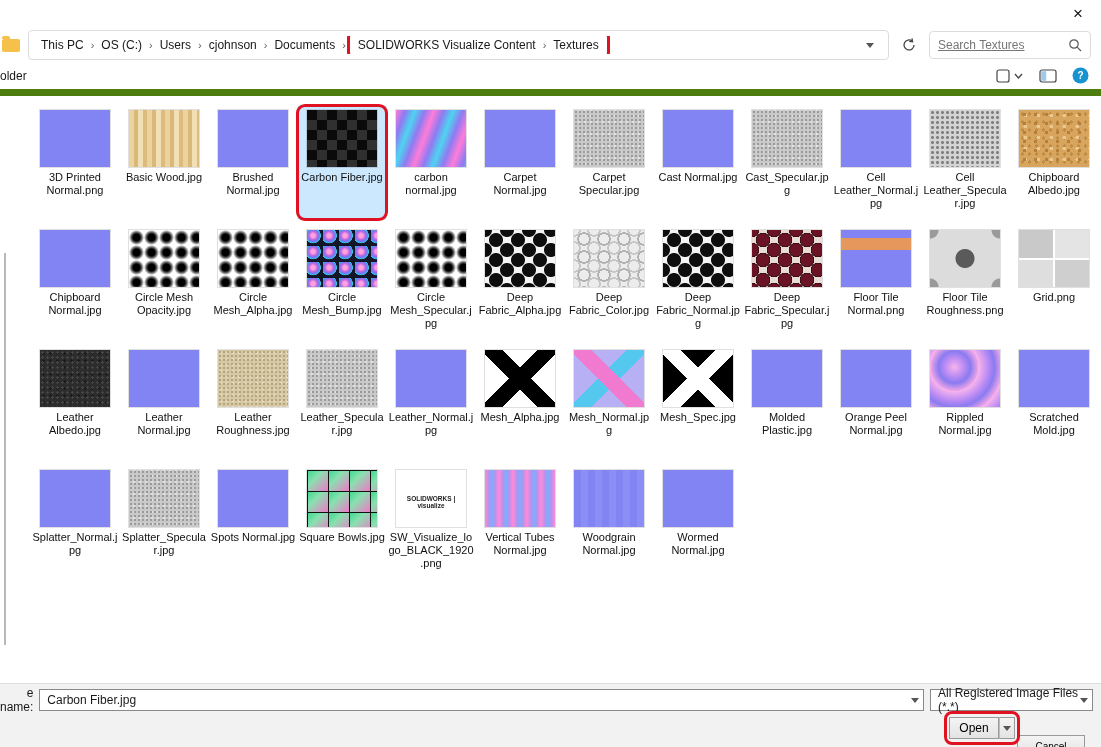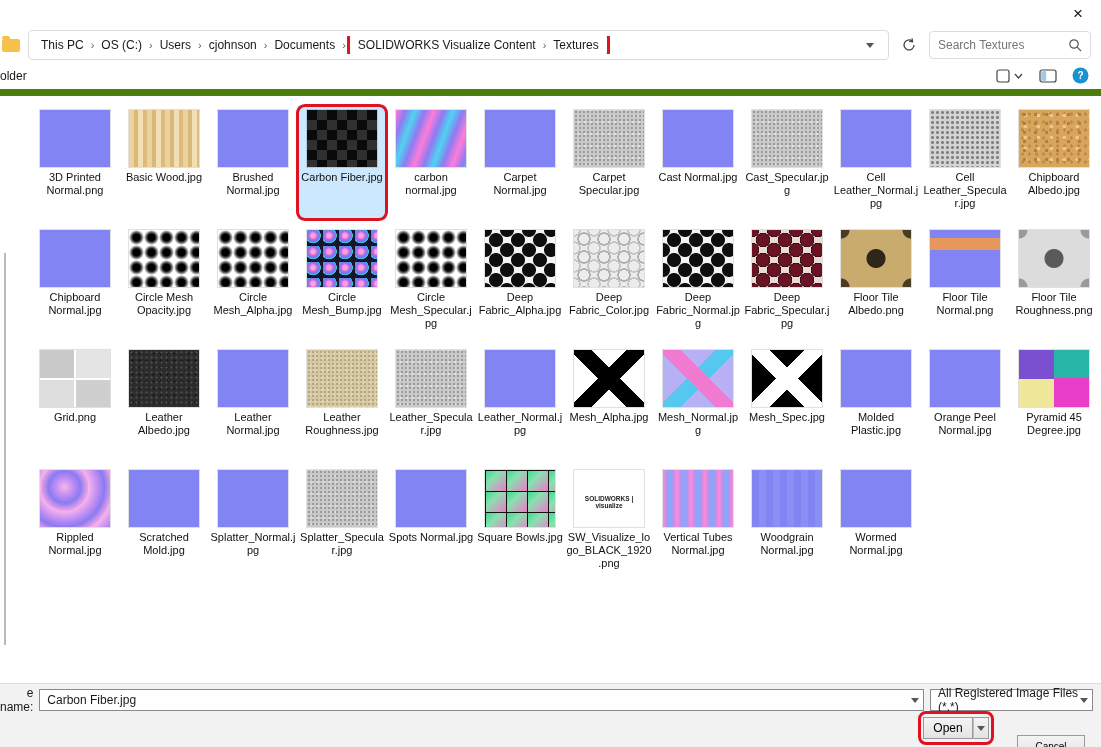--- a/index.html
+++ b/index.html
@@ -20,21 +20,21 @@
   .folder-icon::before { content:""; position:absolute; top:-3px; left:0; width:8px; height:3px; background:#f6c14b; border-radius:2px 2px 0 0; }
   .addr-box { flex:1 1 auto; height:30px; border:1px solid #dcdcdc; border-radius:4px; display:flex; align-items:center; padding:0 8px; background:#fff;text-align:right; }
   .crumbs { display:flex; align-items:center; flex:1 1 auto; gap:1px; white-space:nowrap; overflow:hidden; }
   .crumb { padding:2px 4px; border-radius:3px; cursor:pointer; }
   .sep { color:#5f5f5f; font-size:11px; padding:0 2px; }
   .crumb-hi { display:inline-flex; align-items:center; gap:1px; margin-left:5px; }
   .addr-caret { width:20px; display:flex; justify-content:center; align-items:center; cursor:pointer; }
   .caret-down { width:0; height:0; border-left:4px solid transparent; border-right:4px solid transparent; border-top:5px solid #555; }
   .refresh-btn { width:24px; display:flex; justify-content:center; align-items:center; cursor:pointer; }
   .search-box { flex:0 0 162px; height:28px; border:1px solid #dcdcdc; border-radius:4px; display:flex; align-items:center; justify-content:space-between; padding:0 8px; background:#fff; cursor:text; }
-  .search-ph { color:#767676; }
+  .search-ph { color:#767676;text-decoration:underline; }
 
   
   .cmd-row { height:34px; flex:0 0 auto; display:flex; align-items:center; justify-content:space-between; padding:0 12px 0 0; border-bottom:7px solid #4d7c0f; }
   .cmd-left { color:#191919; cursor:pointer; }
   .cmd-icons { display:flex; align-items:center; gap:15px; }
   .cmd-icons > * { cursor:pointer; display:flex; align-items:center; }
 
   
   .content { flex:1 1 auto; position:relative; overflow:hidden; background:#fff; }
   .pane-divider { position:absolute; left:4px; top:157px; width:2px; height:392px; background:#b9b9b9; }
@@ -125,21 +125,21 @@
     background-size:21px 21px,21px 21px,21px 21px; }
   .t-logo { background:#fff; }
   .t-tubes { background:repeating-linear-gradient(90deg,#ff8ad6 0,#b492f2 4px,#7ab0f8 7px,#b492f2 10px,#ff8ad6 14px); }
 
   
   .footer { flex:0 0 62px; background:#f2f2f2; border-top:1px solid #dedede; padding:5px 8px 6px 0; display:flex; flex-direction:column; gap:4px; }
   .fname-row { display:flex; align-items:center; gap:6px; height:22px; }
   .fname-label { flex:0 0 32px; text-align:right; color:#191919; }
   .fname-input { flex:1 1 auto; height:22px; background:#fff; border:1px solid #8a8a8a; display:flex; align-items:center; justify-content:space-between; padding:0 4px 0 7px; cursor:text; }
   .ftype-combo { flex:0 0 163px; height:22px; background:#fff; border:1px solid #8a8a8a; display:flex; align-items:center; justify-content:space-between; padding:0 4px 0 7px; cursor:pointer; }
-  .btn-row { display:flex; justify-content:flex-end; align-items:center; gap:28px; padding-right:8px; height:26px; }
+  .btn-row { display:flex; justify-content:flex-end; align-items:center; gap:2px; padding-right:8px; height:26px; }
   .open-wrap { display:flex; }
   .open-main { height:22px; min-width:50px; font-size:12px; background:linear-gradient(#f4f4f4,#e3e3e3); border:1px solid #9a9a9a; font-family:inherit; cursor:pointer; }
   .open-caret { height:22px; width:16px; background:linear-gradient(#f4f4f4,#e3e3e3); border:1px solid #9a9a9a; border-left:1px solid #bdbdbd; display:flex; align-items:center; justify-content:center; padding:0; cursor:pointer; }
   .btn-cancel { height:22px; min-width:68px; font-size:10px; background:linear-gradient(#f4f4f4,#e3e3e3); border:1px solid #9a9a9a; font-family:inherit; cursor:pointer;margin-top:36px; }
 </style>
 </head>
 <body>
 
 <div class="window">
 
@@ -293,24 +293,20 @@
   </div>
         <div class="file-item">
     <div class="thumb t-blobs-bw"></div>
     <div class="fname">Deep Fabric_Normal.jpg</div>
   </div>
         <div class="file-item">
     <div class="thumb t-blobs-maroon"></div>
     <div class="fname">Deep Fabric_Specular.jpg</div>
   </div>
         <div class="file-item">
-    <div class="thumb t-tile-ornate"></div>
-    <div class="fname">Floor Tile Albedo.png</div>
-  </div>
-        <div class="file-item">
     <div class="thumb t-purple-orange"></div>
     <div class="fname">Floor Tile Normal.png</div>
   </div>
         <div class="file-item">
     <div class="thumb t-tile-gray"></div>
     <div class="fname">Floor Tile Roughness.png</div>
   </div>
         <div class="file-item">
     <div class="thumb t-grid"></div>
     <div class="fname">Grid.png</div>
@@ -347,24 +343,20 @@
     <div class="thumb t-x-invert"></div>
     <div class="fname">Mesh_Spec.jpg</div>
   </div>
         <div class="file-item">
     <div class="thumb t-purple"></div>
     <div class="fname">Molded Plastic.jpg</div>
   </div>
         <div class="file-item">
     <div class="thumb t-purple"></div>
     <div class="fname">Orange Peel Normal.jpg</div>
-  </div>
-        <div class="file-item">
-    <div class="thumb t-pyramid"></div>
-    <div class="fname">Pyramid 45 Degree.jpg</div>
   </div>
         <div class="file-item">
     <div class="thumb t-ripple"></div>
     <div class="fname">Rippled Normal.jpg</div>
   </div>
         <div class="file-item">
     <div class="thumb t-purple"></div>
     <div class="fname">Scratched Mold.jpg</div>
   </div>
         <div class="file-item">

